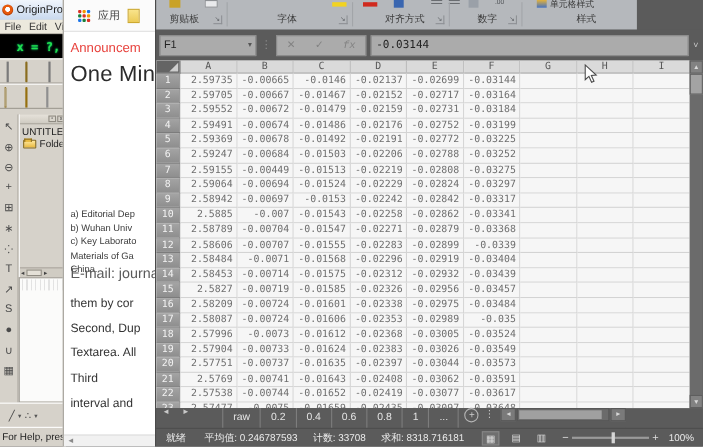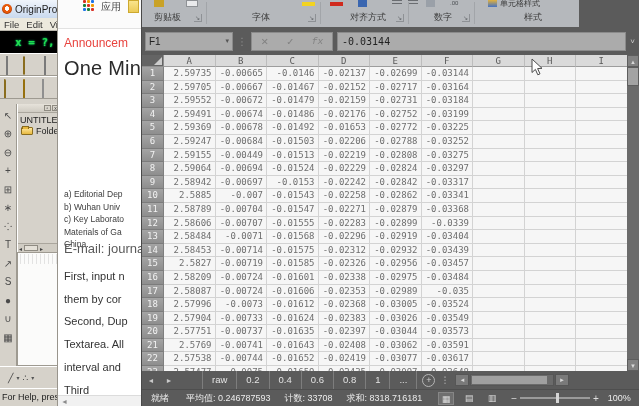--- a/index.html
+++ b/index.html
@@ -33,21 +33,21 @@
   .op-exp-scroll { position:absolute; left:0; bottom:0; width:100%; height:9px; background:#d0ccc3; border-top:1px solid #aaa69d; display:flex; align-items:center; gap:2px; font-size:6px; color:#444; padding:0 1px; }
   .op-exp-thumb { flex:0 0 14px; height:6px; background:#e4e0d7; border:1px solid #8f8b82; }
   #op-white { left:17px; top:252px; width:43px; height:114px; background:#fbfbfa; border:1px solid #9e9a91; }
   #op-white .marks { height:10px; margin:1px 2px; background:repeating-linear-gradient(90deg,#d8d8d8 0 1px, transparent 1px 4px); opacity:.7; }
   #op-toolbar3 { left:0; top:366px; width:60px; height:22px; background:#d6d2ca; border-top:1px solid #fff; display:flex; align-items:center; gap:3px; padding-left:8px; font-size:9px; color:#444; }
   #op-status { left:0; top:388px; width:60px; height:18px; background:#d6d2ca; border-top:1px solid #fff; font-size:9px; color:#222; padding:3px 0 0 2px; white-space:nowrap; overflow:hidden; }
   .tiny-dd { font-size:6px; color:#555; }
 
   
   #browser { left:57px; top:0; width:84px; height:406px; background:#fff; z-index:2; border-left:1px solid #98948c; overflow:hidden; }
-  .cr-bookmarks { height:29px; background:#fbfbfb; border-bottom:1px solid #e2e2e2; display:flex; gap:7px; padding-left:25px; }
+  .cr-bookmarks { height:29px; background:#fbfbfb; border-bottom:1px solid #e2e2e2; display:flex; align-items:center; gap:7px; padding-left:13px; }
   .apps-grid { width:11px; height:11px; display:grid; grid-template-columns:repeat(3,1fr); gap:1px; flex:0 0 auto; }
   .apps-grid i { border-radius:1px; }
   .cr-apps-label { font-size:10px; color:#444; white-space:nowrap; }
   .ic-note { width:11px; height:13px; background:linear-gradient(#f9e48c,#eccb57); border:1px solid #cda92f; flex:0 0 auto; }
   .cr-line { position:absolute; left:6px; white-space:nowrap; }
   .cr-announce { top:36px; font-size:12px; color:#e8433e; }
   .cr-heading { top:57px; font-size:20px; color:#2b2b2b; letter-spacing:.2px; }
   .cr-affil { top:188px; font-size:8.5px; color:#3c3c3c; line-height:12.6px; }
   .cr-email { top:241px; font-size:13px; color:#5a5a5a; }
   .cr-body { top:265px; font-size:11px; color:#333; line-height:22.7px; }
@@ -77,21 +77,21 @@
   .g-colhdr { width:51.5px; height:12px; background:#dadada; color:#585858; font-size:9px; text-align:center; line-height:12px; border-right:1px solid #bdbdbd; border-bottom:1px solid #9d9d9d; flex:0 0 auto; }
   .g-row { display:flex; height:13.6px; }
   .g-rowhdr { width:22px; background:linear-gradient(#a4a4a4,#8e8e8e); color:#f2f2f2; font-size:9px; text-align:center; line-height:13.6px; border-right:1px solid #7f7f7f; border-bottom:1px solid #7c7c7c; flex:0 0 auto; }
   .g-cell { width:51.5px; background:#f6f6f6; border-right:1px solid #d3d3d3; border-bottom:1px solid #d3d3d3; font-size:9px; color:#6e6e6e; text-align:right; padding-right:3px; line-height:13px; overflow:hidden; flex:0 0 auto; }
 
   #xl-vscroll { left:485px; top:55px; width:12px; height:316px; background:#6b6b6b; display:flex; flex-direction:column; }
   .vs-btn { height:12px; background:#828282; color:#d8d8d8; font-size:6px; text-align:center; line-height:12px; flex:0 0 auto; border:1px solid #5e5e5e; }
   .vs-thumb { height:19px; background:#a3a3a3; border:1px solid #5e5e5e; flex:0 0 auto; }
   .vs-track { flex:1; }
 
-  #xl-tabs { left:0; top:371px; width:427px; height:18px; background:#5b5b5b; display:flex; align-items:center; font-size:9.5px; color:#e4e4e4; }
+  #xl-tabs { left:0; top:371px; width:427px; height:18px; background:#5b5b5b; display:flex; align-items:flex-start; font-size:9.5px; color:#e4e4e4; }
   .tab-nav { width:18px; text-align:center; font-size:7px; color:#c9c9c9; flex:0 0 auto; }
   .tab-gap { width:24px; flex:0 0 auto; }
   .sheet-tab { padding:0 9px; height:18px; line-height:18px; border-right:1px solid #7d7d7d; flex:0 0 auto; }
   .sheet-tab:first-of-type { border-left:1px solid #7d7d7d; }
   .add-sheet { width:13px; height:13px; border:1px solid #b5b5b5; border-radius:50%; color:#cfcfcf; font-size:9px; line-height:11px; text-align:center; margin:0 5px; flex:0 0 auto; }
   .tab-menu { color:#c9c9c9; font-size:9px; margin-right:6px; flex:0 0 auto; }
   .hs-btn { width:14px; height:12px; background:#7a7a7a; border:1px solid #565656; color:#d8d8d8; font-size:6px; line-height:11px; text-align:center; flex:0 0 auto; }
   .hs-track { flex:1; height:12px; background:#6b6b6b; border:1px solid #565656; margin:0 1px; position:relative; }
   .hs-thumb { position:absolute; left:1px; top:1px; bottom:1px; width:92%; background:#a0a0a0; }
 
@@ -201,26 +201,25 @@
   <div class="cr-line cr-affil" id="cr-affil">
       <div>a) Editorial Dep</div>
       <div>b) Wuhan Univ</div>
       <div>c) Key Laborato</div>
       <div>Materials of Ga</div>
       <div>China.</div>
     </div>
   <div class="cr-line cr-heading">One Min</div>
   <div class="cr-line cr-email">E-mail: journals</div>
   <div class="cr-line cr-body" id="cr-body">
-      <div>First, input n</div>
       <div>them by cor</div>
       <div>Second, Dup</div>
       <div>Textarea. All</div>
+      <div>Third</div>
       <div>interval and</div>
-      <div>Third</div>
     </div>
   <div class="cr-hscroll">
     <span>◄</span>
   </div>
 </div>
 
 <div id="excel" class="abs">
 
   <div id="xl-ribbon" class="abs">
     <span class="rb-frag" style="left:12px;width:10px;height:7px;background:#c9a227"></span>
@@ -329,21 +328,21 @@
         <span class="g-cell">-0.03199</span>
         <span class="g-cell"></span>
         <span class="g-cell"></span>
         <span class="g-cell"></span>
       </div>
       <div class="g-row">
         <span class="g-rowhdr">5</span>
         <span class="g-cell">2.59369</span>
         <span class="g-cell">-0.00678</span>
         <span class="g-cell">-0.01492</span>
-        <span class="g-cell">-0.01653</span>
+        <span class="g-cell">-0.02191</span>
         <span class="g-cell">-0.02772</span>
         <span class="g-cell">-0.03225</span>
         <span class="g-cell"></span>
         <span class="g-cell"></span>
         <span class="g-cell"></span>
       </div>
       <div class="g-row">
         <span class="g-rowhdr">6</span>
         <span class="g-cell">2.59247</span>
         <span class="g-cell">-0.00684</span>

